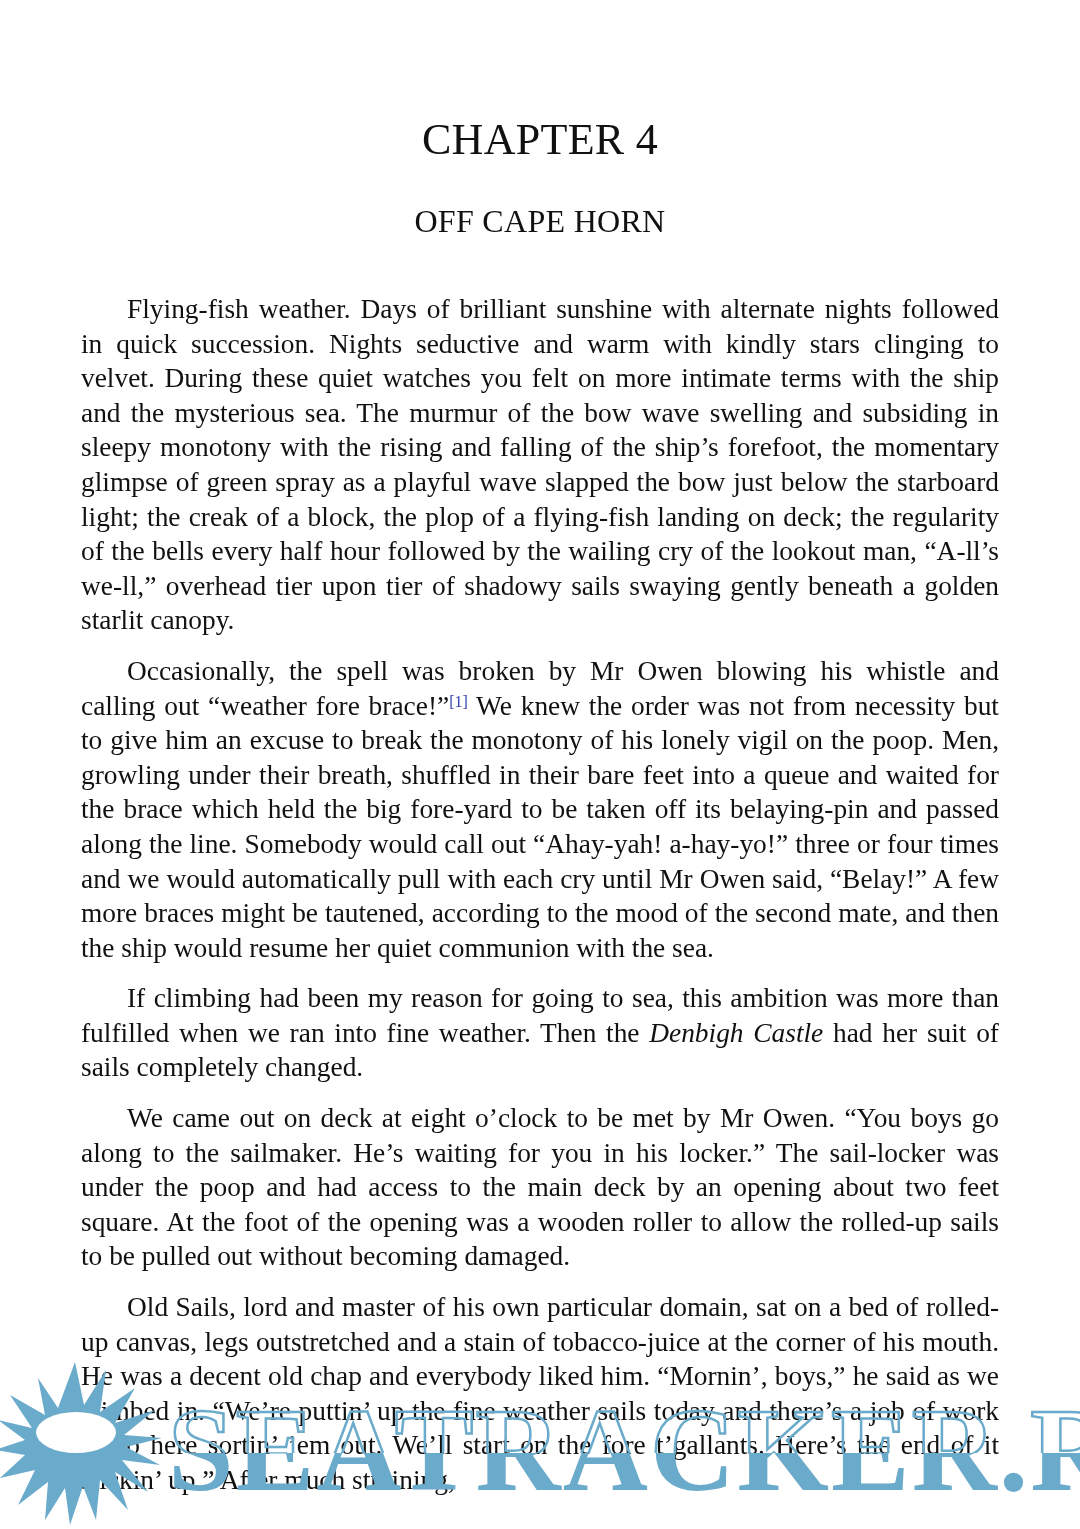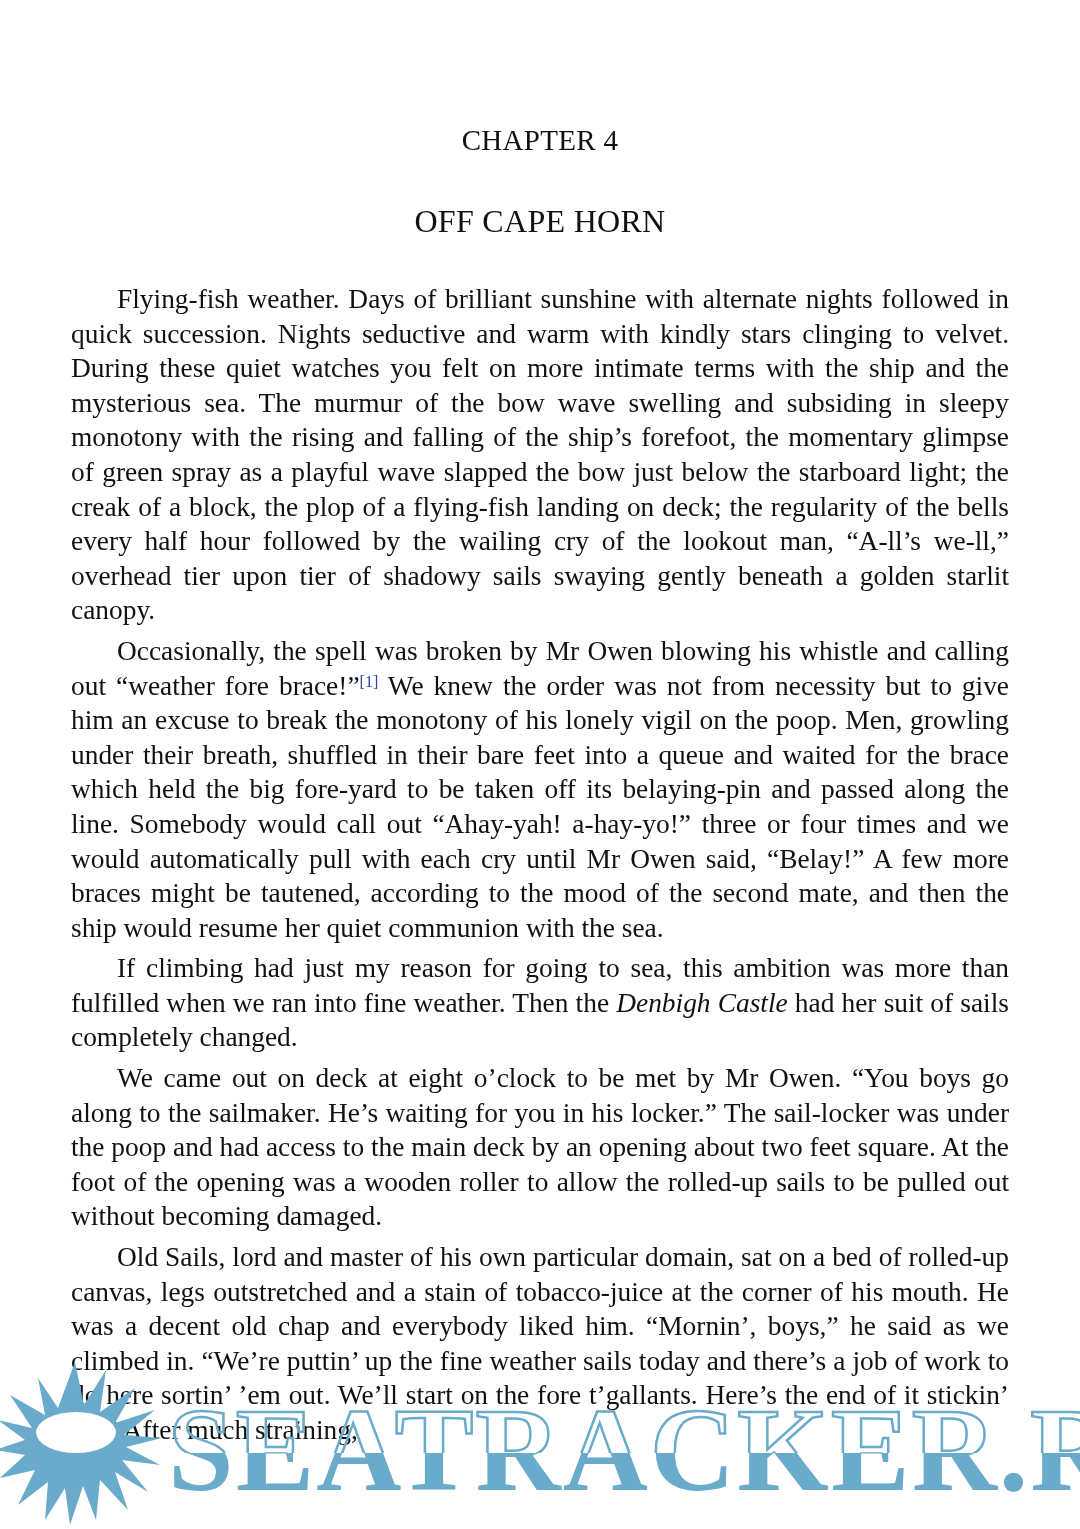--- a/index.html
+++ b/index.html
@@ -4,49 +4,49 @@
 <style>
   html, body { margin: 0; padding: 0; background: #ffffff; }
   body {
     width: 1080px; height: 1529px; position: relative; overflow: hidden;
     font-family: "Liberation Serif", "DejaVu Serif", serif;
     color: #111111;
   }
   .page { position: absolute; left: 65px; top: 0; width: 950px; }
   .chapter-number {
     position: absolute; left: 0; width: 950px; top: 118px;
-    text-align: center; font-size: 29px; line-height: 44px; letter-spacing: 0.3px;
+    text-align: center; font-size: 44px; line-height: 44px; letter-spacing: 0.3px;
   }
   .chapter-title {
     position: absolute; left: 0; width: 950px; top: 199px;
     text-align: center; font-size: 32px; line-height: 44px; letter-spacing: 0.3px;
   }
   .body-text {
     position: absolute; left: 0; top: 276px; width: 950px;
     font-size: 27.4px; line-height: 34.6px; text-align: justify;
   }
-  .body-text p { margin: 6px; text-indent: 46px; }
+  .body-text p { margin: 16px; text-indent: 46px; }
   .body-text em { font-style: italic; }
   .footnote-ref {
     color: #3344aa; font-size: 16px; vertical-align: top; position: relative; top: -4px;
     text-decoration: none; cursor: pointer;
   }
   .watermark { position: absolute; left: 0; top: 1360px; width: 1080px; height: 169px; pointer-events: none; }
 </style>
 </head>
 <body>
 
 <div class="page">
   <div class="chapter-number">CHAPTER 4</div>
   <div class="chapter-title">OFF CAPE HORN</div>
 
   <div class="body-text">
     <p>Flying-fish weather. Days of brilliant sunshine with alternate nights followed in quick succession. Nights seductive and warm with kindly stars clinging to velvet. During these quiet watches you felt on more intimate terms with the ship and the mysterious sea. The murmur of the bow wave swelling and subsiding in sleepy monotony with the rising and falling of the ship’s forefoot, the momentary glimpse of green spray as a playful wave slapped the bow just below the starboard light; the creak of a block, the plop of a flying-fish landing on deck; the regularity of the bells every half hour followed by the wailing cry of the lookout man, “A-ll’s we-ll,” overhead tier upon tier of shadowy sails swaying gently beneath a golden starlit canopy.</p>
     <p><span>Occasionally, the spell was broken by Mr Owen blowing his whistle and calling out “weather fore brace!”</span><a class="footnote-ref">[1]</a><span> We knew the order was not from necessity but to give him an excuse to break the monotony of his lonely vigil on the poop. Men, growling under their breath, shuffled in their bare feet into a queue and waited for the brace which held the big fore-yard to be taken off its belaying-pin and passed along the line. Somebody would call out “Ahay-yah! a-hay-yo!” three or four times and we would automatically pull with each cry until Mr Owen said, “Belay!” A few more braces might be tautened, according to the mood of the second mate, and then the ship would resume her quiet communion with the sea.</span></p>
-    <p><span>If climbing had just my reason for going to sea, this ambition was more than fulfilled when we ran into fine weather. Then the </span><em>Denbigh Castle</em><span> had her suit of sails completely changed.</span></p>
+    <p><span>If climbing had been my reason for going to sea, this ambition was more than fulfilled when we ran into fine weather. Then the </span><em>Denbigh Castle</em><span> had her suit of sails completely changed.</span></p>
     <p>We came out on deck at eight o’clock to be met by Mr Owen. “You boys go along to the sailmaker. He’s waiting for you in his locker.” The sail-locker was under the poop and had access to the main deck by an opening about two feet square. At the foot of the opening was a wooden roller to allow the rolled-up sails to be pulled out without becoming damaged.</p>
     <p>Old Sails, lord and master of his own particular domain, sat on a bed of rolled-up canvas, legs outstretched and a stain of tobacco-juice at the corner of his mouth. He was a decent old chap and everybody liked him. “Mornin’, boys,” he said as we climbed in. “We’re puttin’ up the fine weather sails today and there’s a job of work to do here sortin’ ’em out. We’ll start on the fore t’gallants. Here’s the end of it stickin’ up.” After much straining,</p>
   </div>
 </div>
 
 <div class="watermark">
   <svg width="1080" height="169" viewBox="0 1360 1080 169" xmlns="http://www.w3.org/2000/svg">
     <defs>
       <clipPath id="lowerHalf">
           <rect x="0" y="1453" width="1080" height="80"></rect>

